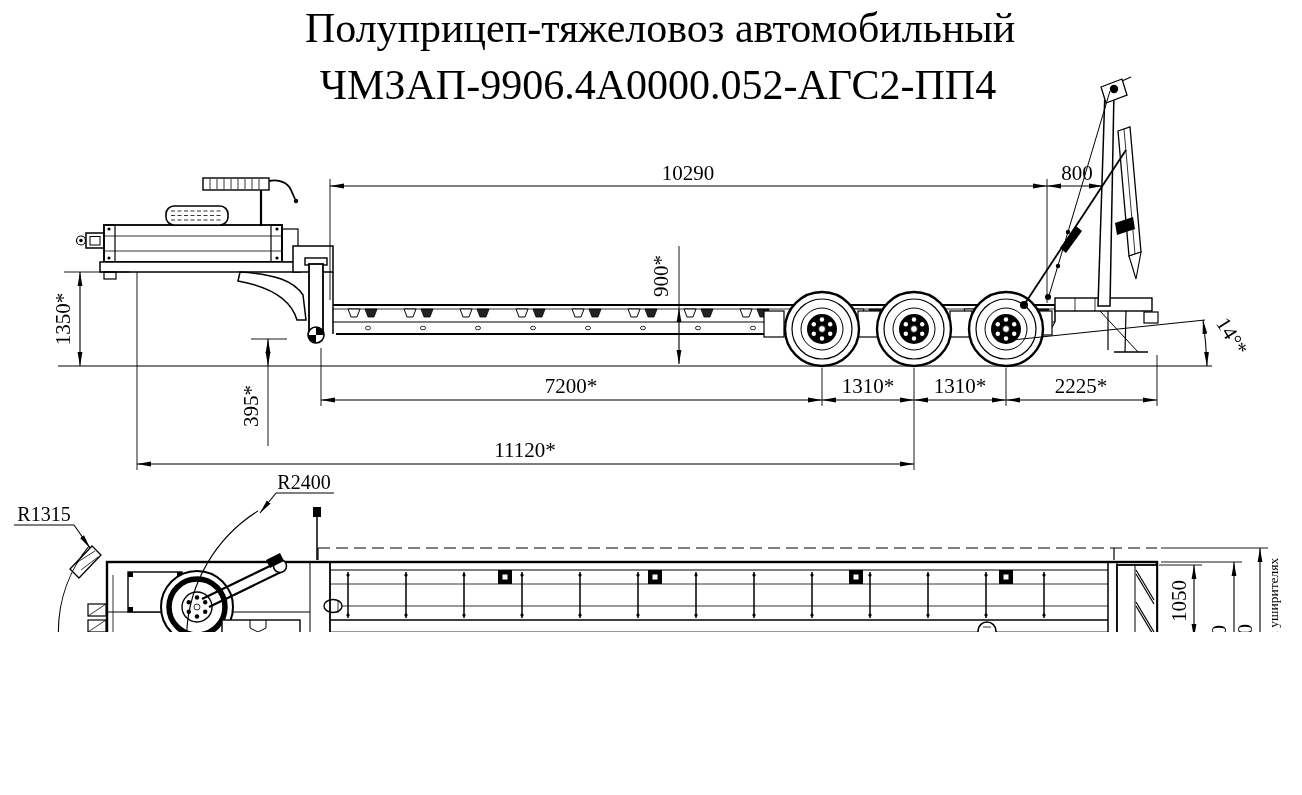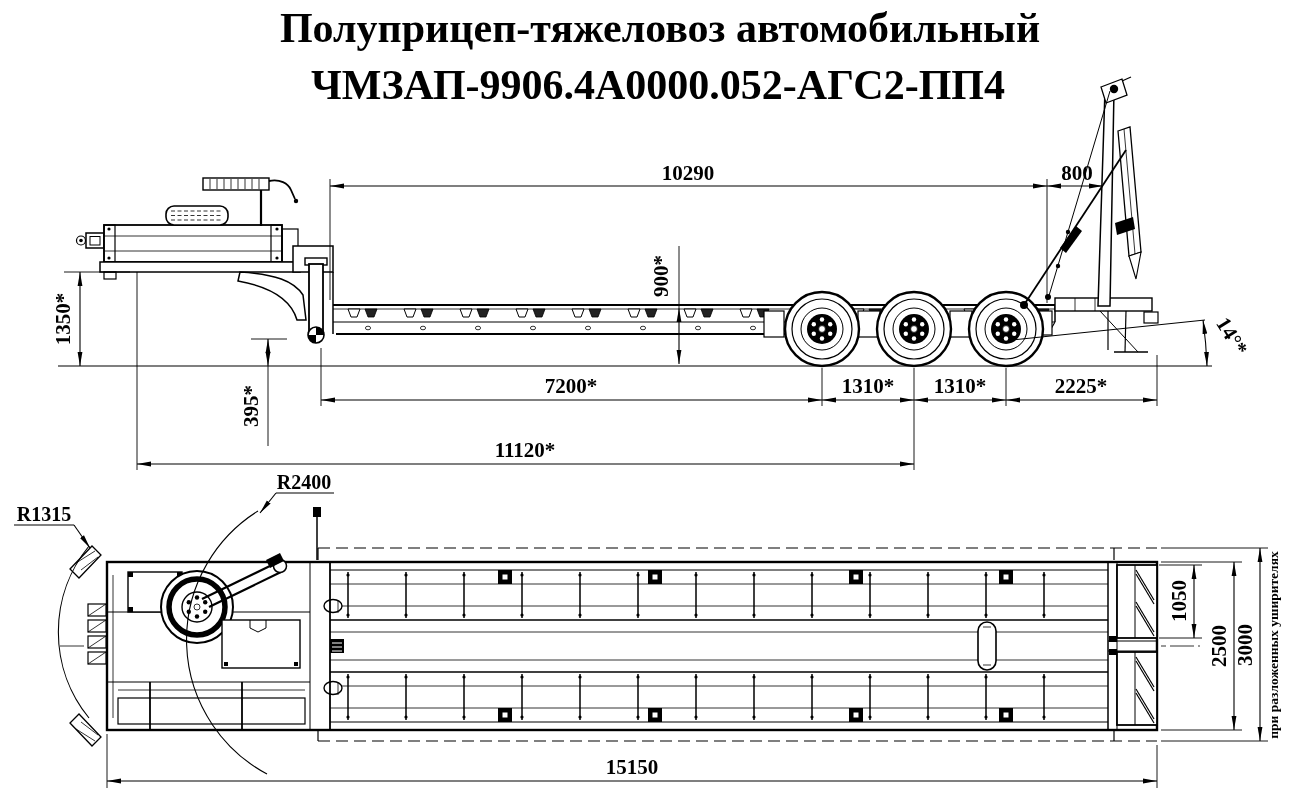--- a/index.html
+++ b/index.html
@@ -1,16 +1,16 @@
 <!DOCTYPE html>
 <html><head>
 <meta charset="utf-8">
 <style>
   html,body{margin:0;padding:0;background:#fff;}
-  .sheet{width:1302px;height:795px;background:#ffffff;position:relative;overflow:hidden;font-weight:bold;}
+  .sheet{width:1302px;height:632px;background:#ffffff;position:relative;overflow:hidden;}
   svg{display:block;}
   text{font-family:"Liberation Serif", serif; fill:#000;}
   .title{font-size:42px;}
   .dimtxt{font-size:21px;}
   .rtxt{font-size:20px;}
   .note{font-size:13.5px;}
   .o22{stroke:#000;stroke-width:2.2;fill:none;}
   .o18{stroke:#000;stroke-width:1.8;fill:none;}
   .o15{stroke:#000;stroke-width:1.5;fill:none;}
   .o12{stroke:#000;stroke-width:1.2;fill:none;}

